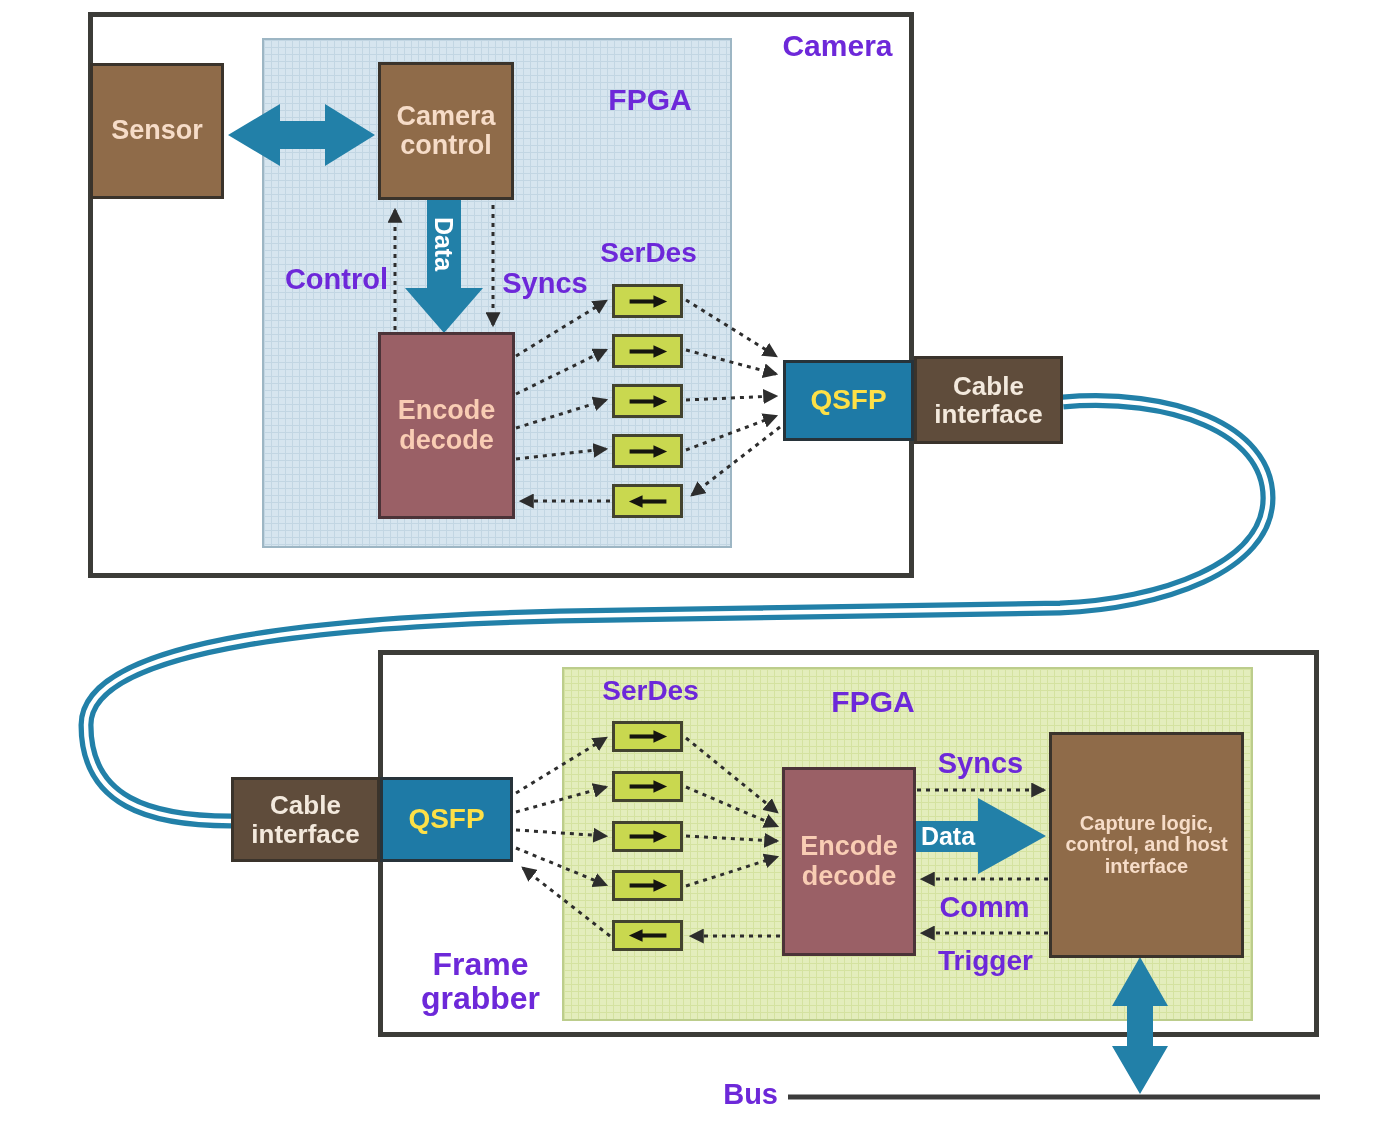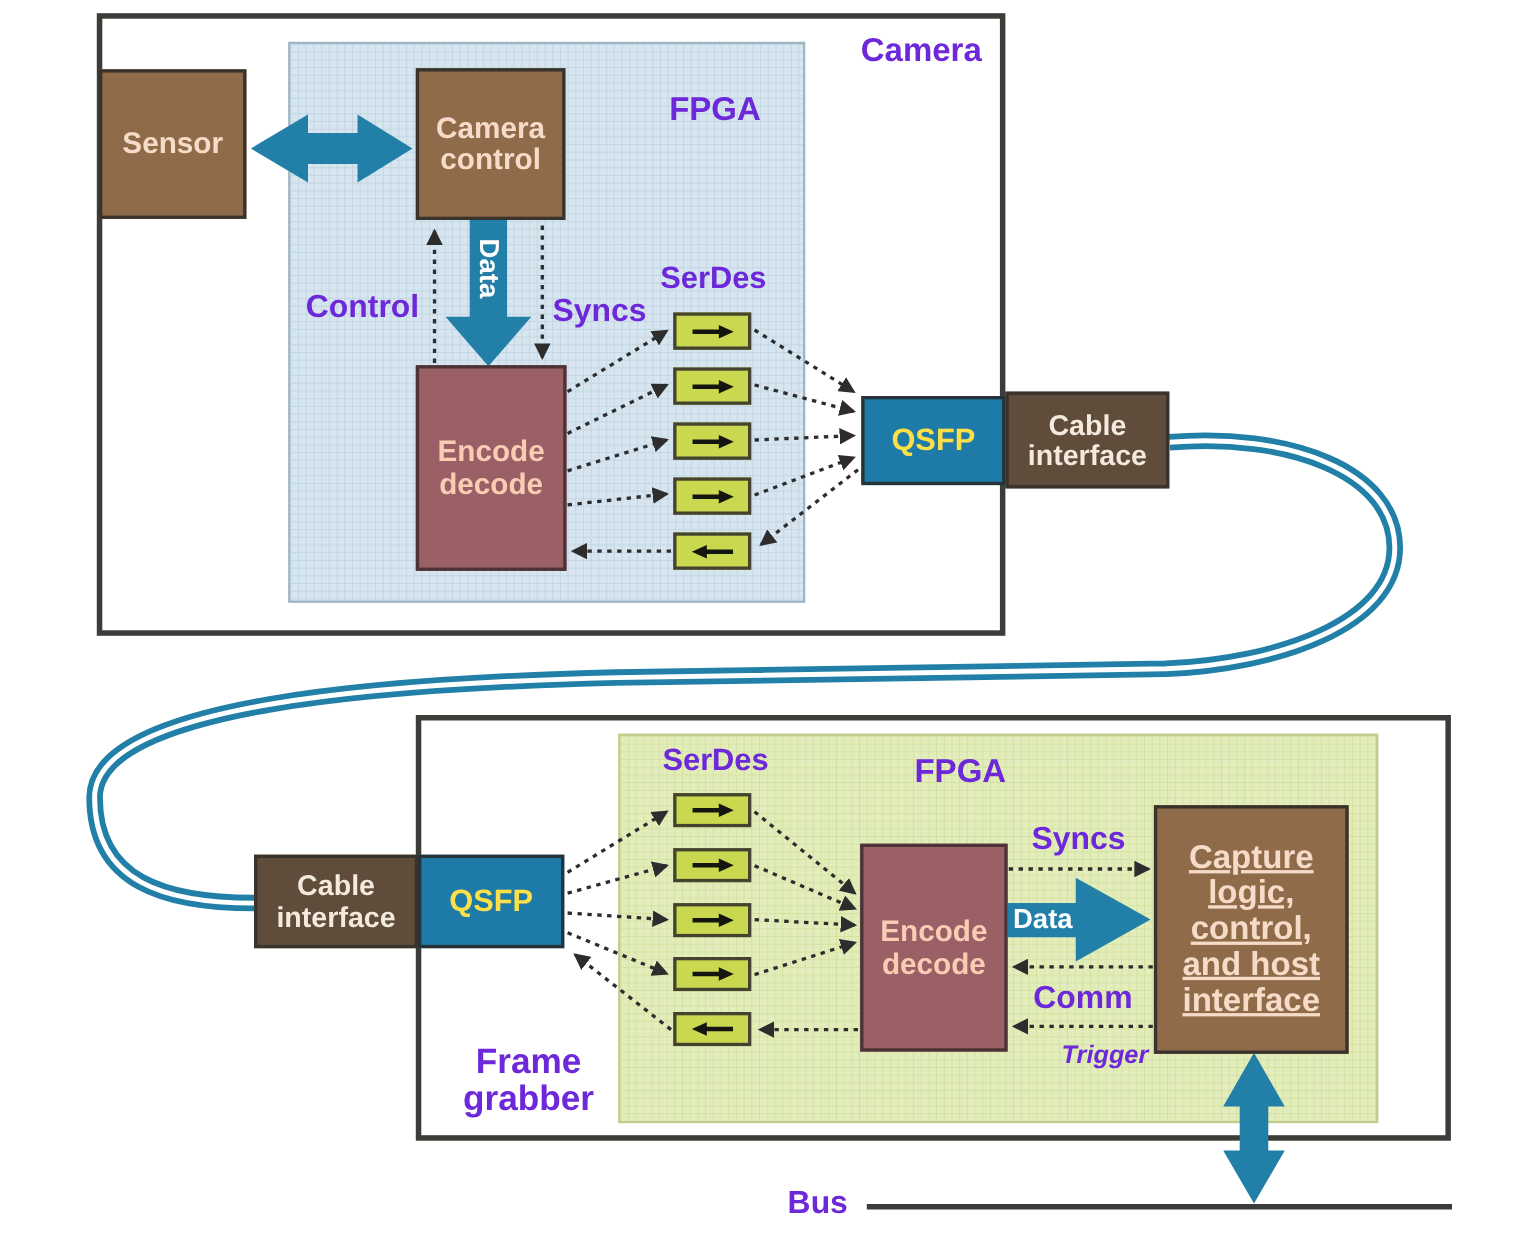--- a/index.html
+++ b/index.html
@@ -115,21 +115,21 @@
   <div class="abs lbl" style="left:595px;top:84px;width:110px;font-size:30px;text-align:center;">FPGA</div>
 
   <div class="abs node brown" style="left:90px;top:63px;width:134px;height:136px;font-size:27px;">
     <span>Sensor</span>
   </div>
 
   <div class="abs node brown" style="left:378px;top:62px;width:136px;height:138px;font-size:27px;padding:4px;">
     <span>Camera control</span>
   </div>
 
-  <div class="abs lbl" style="left:278px;top:264px;width:110px;font-size:29px;text-align:left;">Control</div>
+  <div class="abs lbl" style="left:278px;top:264px;width:110px;font-size:29px;text-align:right;">Control</div>
   <div class="abs lbl wht vtext" style="left:414px;top:216px;width:60px;height:56px;font-size:25px;display:flex;align-items:center;justify-content:center;z-index:10;">Data</div>
   <div class="abs lbl" style="left:500px;top:268px;width:90px;font-size:29px;text-align:center;">Syncs</div>
 
   <div class="abs node maroon" style="left:378px;top:332px;width:137px;height:187px;font-size:27px;padding:8px;">
     <span>Encode decode</span>
   </div>
 
   <div class="abs lbl" style="left:596px;top:238px;width:105px;font-size:28px;text-align:center;">SerDes</div>
   <div id="serdes-top" class="serdes-col" style="left:612px;top:284px;width:71px;height:234px;">
       <div class="serdes-box">
@@ -215,21 +215,21 @@
       </div>
     </div>
 
   <div class="abs node maroon" style="left:782px;top:767px;width:134px;height:189px;font-size:27px;padding:8px;">
     <span>Encode decode</span>
   </div>
 
   <div class="abs lbl" style="left:933px;top:748px;width:95px;font-size:29px;text-align:center;">Syncs</div>
   <div class="abs lbl wht" style="left:916px;top:823px;width:64px;font-size:25px;text-align:center;z-index:10;">Data</div>
   <div class="abs lbl" style="left:932px;top:892px;width:105px;font-size:29px;text-align:center;">Comm</div>
-  <div class="abs lbl" style="left:947px;top:946px;width:115px;font-size:23px;text-align:center;font-style:italic;">Trigger</div>
-
-  <div class="abs node brown" style="left:1049px;top:732px;width:177px;height:226px;font-size:30px;padding:8px;text-decoration:underline;">
+  <div class="abs lbl" style="left:928px;top:946px;width:115px;font-size:28px;text-align:center;">Trigger</div>
+
+  <div class="abs node brown" style="left:1049px;top:732px;width:195px;height:226px;font-size:20px;padding:8px;">
     <span>Capture logic, control, and host interface</span>
   </div>
 
-  <div class="abs lbl" style="left:716px;top:1079px;width:62px;font-size:29px;text-align:left;">Bus</div>
+  <div class="abs lbl" style="left:716px;top:1079px;width:62px;font-size:29px;text-align:right;">Bus</div>
 
 </div>
 
 </body></html>

